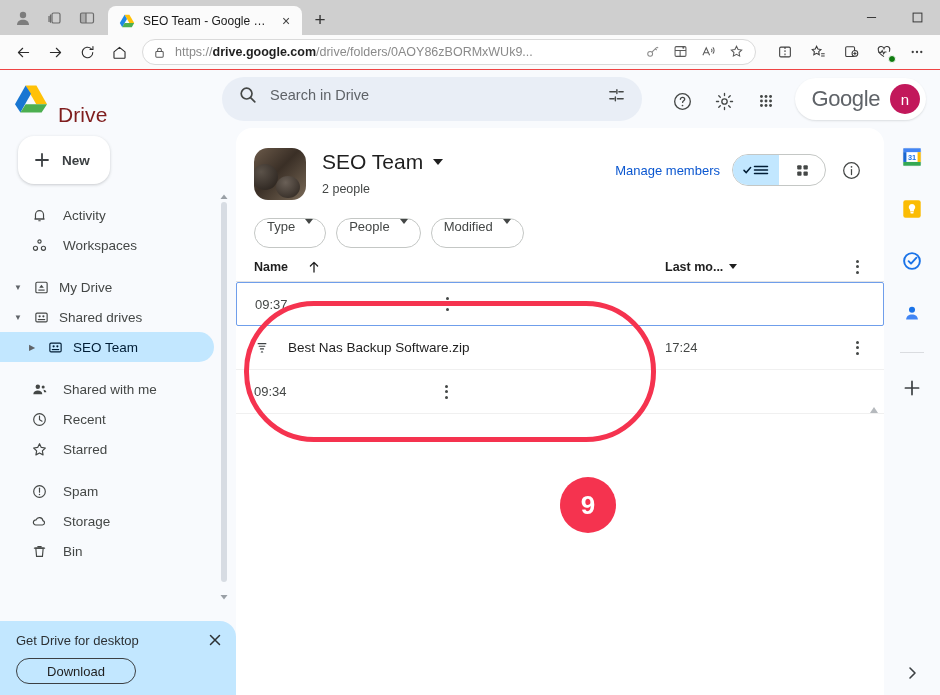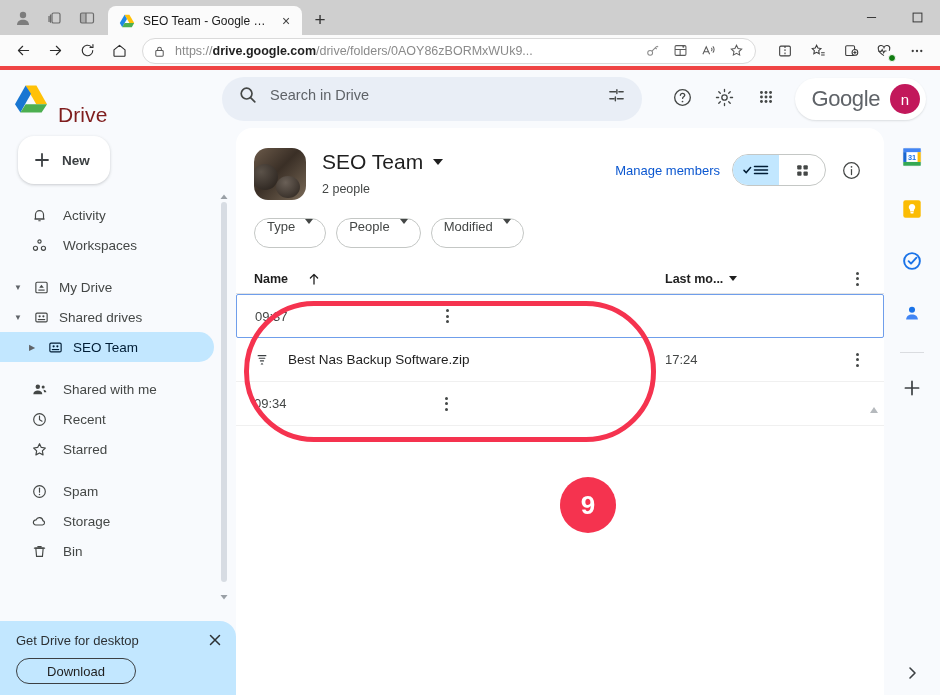--- a/index.html
+++ b/index.html
@@ -43,21 +43,21 @@
   }
   .wincontrols {
     position:absolute; right: 0; top: 0; height: 35px;
     display:flex; align-items:center;
   }
   .wc { width:46px; height:32px; display:flex; align-items:center; justify-content:center; color:#3a3a3a; }
 
   .navbar {
     height: 35px; background:#fbfbfb;
     display:flex; align-items:center; gap: 2px; padding: 0 8px;
-    border-bottom: 4px solid #ef4444;
+    border-bottom: 1px solid #ef4444;
   }
   .nav-btn {
     width: 30px; height: 30px; border-radius: 6px;
     display:flex; align-items:center; justify-content:center;
     color:#2b2b2b;
   }
   .omnibox {
     flex: 1; height: 26px; background:#ffffff; border-radius: 14px;
     display:flex; align-items:center; gap: 8px;
     padding: 0 10px; margin: 0 6px;
@@ -93,21 +93,21 @@
   .search-input {
     border:none; background:transparent; outline:none; flex:1;
     font-family:"Liberation Sans", sans-serif; font-size:14.5px; color:#444746;
   }
   .search-input::placeholder { color:#5f6368; }
   .tune-btn {
     width:36px; height:36px; border-radius:50%;
     display:flex; align-items:center; justify-content:center; color:#444746;
   }
 
-  .header-right { margin-left:auto; display:flex; align-items:flex-start; gap: 4px; padding-right: 6px; }
+  .header-right { margin-left:auto; display:flex; align-items:flex-end; gap: 4px; padding-right: 6px; }
   .hr-btn { width:38px; height:38px; border-radius:50%; display:flex; align-items:center; justify-content:center; color:#444746; }
   .account-pill {
     display:flex; align-items:center; gap:10px;
     background:#fff; border-radius: 22px; height:42px; padding: 0 6px 0 16px;
     margin-left: 6px; box-shadow: 0 1px 2px rgba(60,64,67,.15);
   }
   .account-google { font-size:22px; color:#5f6368; letter-spacing:-0.4px; }
   .avatar {
     width:30px; height:30px; border-radius:50%;
     display:flex; align-items:center; justify-content:center;
@@ -197,21 +197,21 @@
   .info-btn { width: 26px; height:26px; color:#444746; display:flex; align-items:center; justify-content:center; }
 
   .chips { display:flex; gap: 10px; padding: 18px 0 0 18px; }
   .chip {
     height: 30px; border:1px solid #c4c7c5; border-radius: 16px;
     display:flex; align-items:flex-start; gap: 10px; padding: 0 12px;
     font-size: 13px; color:#444746;
   }
   .chip-caret { width:0;height:0;border-left:4px solid transparent;border-right:4px solid transparent;border-top:5px solid #444746; }
 
-  .table { margin-top: 16px; }
+  .table { margin-top: 4px; }
   .thead {
     display:flex; align-items:center; height: 30px;
     padding: 0 10px 0 18px; border-bottom: 1px solid #e3e3e3;
   }
   .th-name { font-size:12.5px; color:#1f1f1f; font-weight:600; display:flex; align-items:center; gap: 20px; flex:1; }
   .sort-arrow { width:12px; height:14px; color:#1f1f1f; }
   .th-mod { width: 175px; font-size:12.5px; color:#1f1f1f; font-weight:600; display:flex; align-items:center; gap:6px; }
   .th-caret { width:0;height:0;border-left:4px solid transparent;border-right:4px solid transparent;border-top:5px solid #1f1f1f; }
   .th-more { width: 34px; display:flex; justify-content:center; color:#444746; }
 

